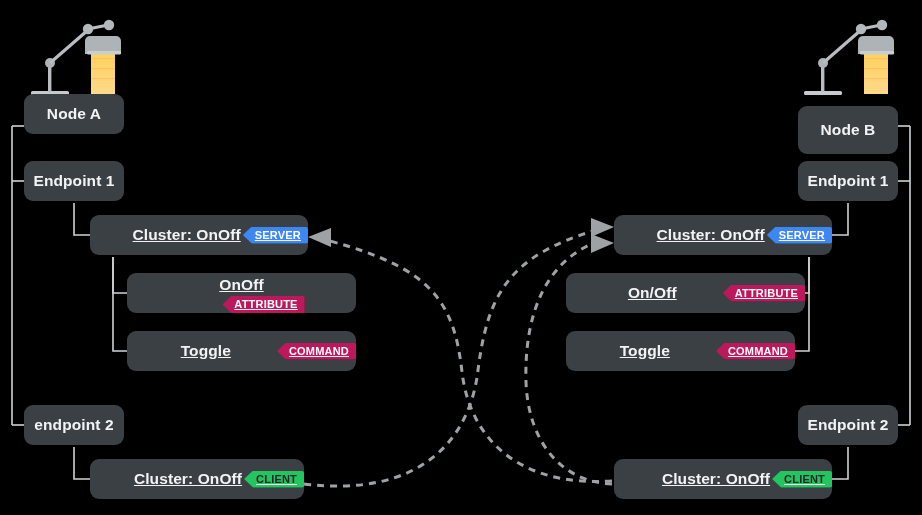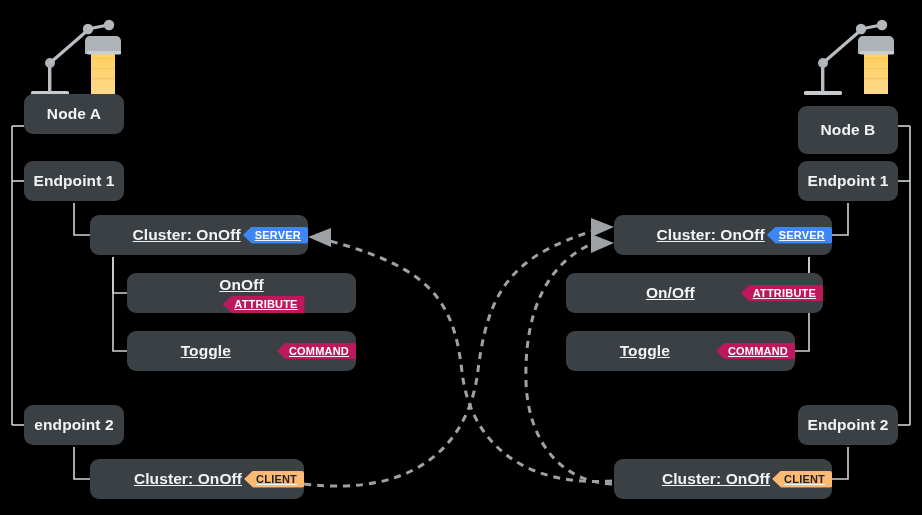--- a/index.html
+++ b/index.html
@@ -59,21 +59,21 @@
     font-size: 11px;
     font-weight: 700;
     letter-spacing: .2px;
     line-height: 1;
     border-radius: 2px;
     -webkit-clip-path: polygon(0% 50%, 9px 0%, 100% 0%, 100% 100%, 9px 100%);
     clip-path: polygon(0% 50%, 9px 0%, 100% 0%, 100% 100%, 9px 100%);
     box-shadow: 0 1px 1px rgba(0,0,0,.45);
   }
   .badge-server    { background: #3d87f5; color: #ffffff; }
-  .badge-client    { background: #fdba74; color: #20242a; }
+  .badge-client    { background: #22c55e; color: #20242a; }
   .badge-attribute { background: #be185d; color: #ffffff; }
   .badge-command   { background: #be185d; color: #ffffff; }
 
   
   .lamp { position: absolute; z-index: 4; }
 </style>
 </head>
 <body>
 
 <div id="stage">
@@ -213,21 +213,21 @@
 
   <div class="box" style="left:798px; top:161px; width:100px; height:40px;">
     <span class="lbl">Endpoint 1</span>
   </div>
 
   <div class="box with-badge" style="left:614px; top:215px; width:218px; height:40px;">
     <span class="lbl">Cluster: OnOff</span>
     <span class="badge badge-server">SERVER</span>
   </div>
 
-  <div class="box with-badge" style="left:566px; top:273px; width:257px; height:40px;">
+  <div class="box with-badge" style="left:566px; top:273px; width:239px; height:40px;">
     <span class="lbl">On/Off</span>
     <span class="badge badge-attribute" style="margin-left:44px;">ATTRIBUTE</span>
   </div>
 
   <div class="box with-badge" style="left:566px; top:331px; width:229px; height:40px;">
     <span class="lbl">Toggle</span>
     <span class="badge badge-command" style="margin-left:44px;">COMMAND</span>
   </div>
 
   <div class="box" style="left:798px; top:405px; width:100px; height:40px;">

